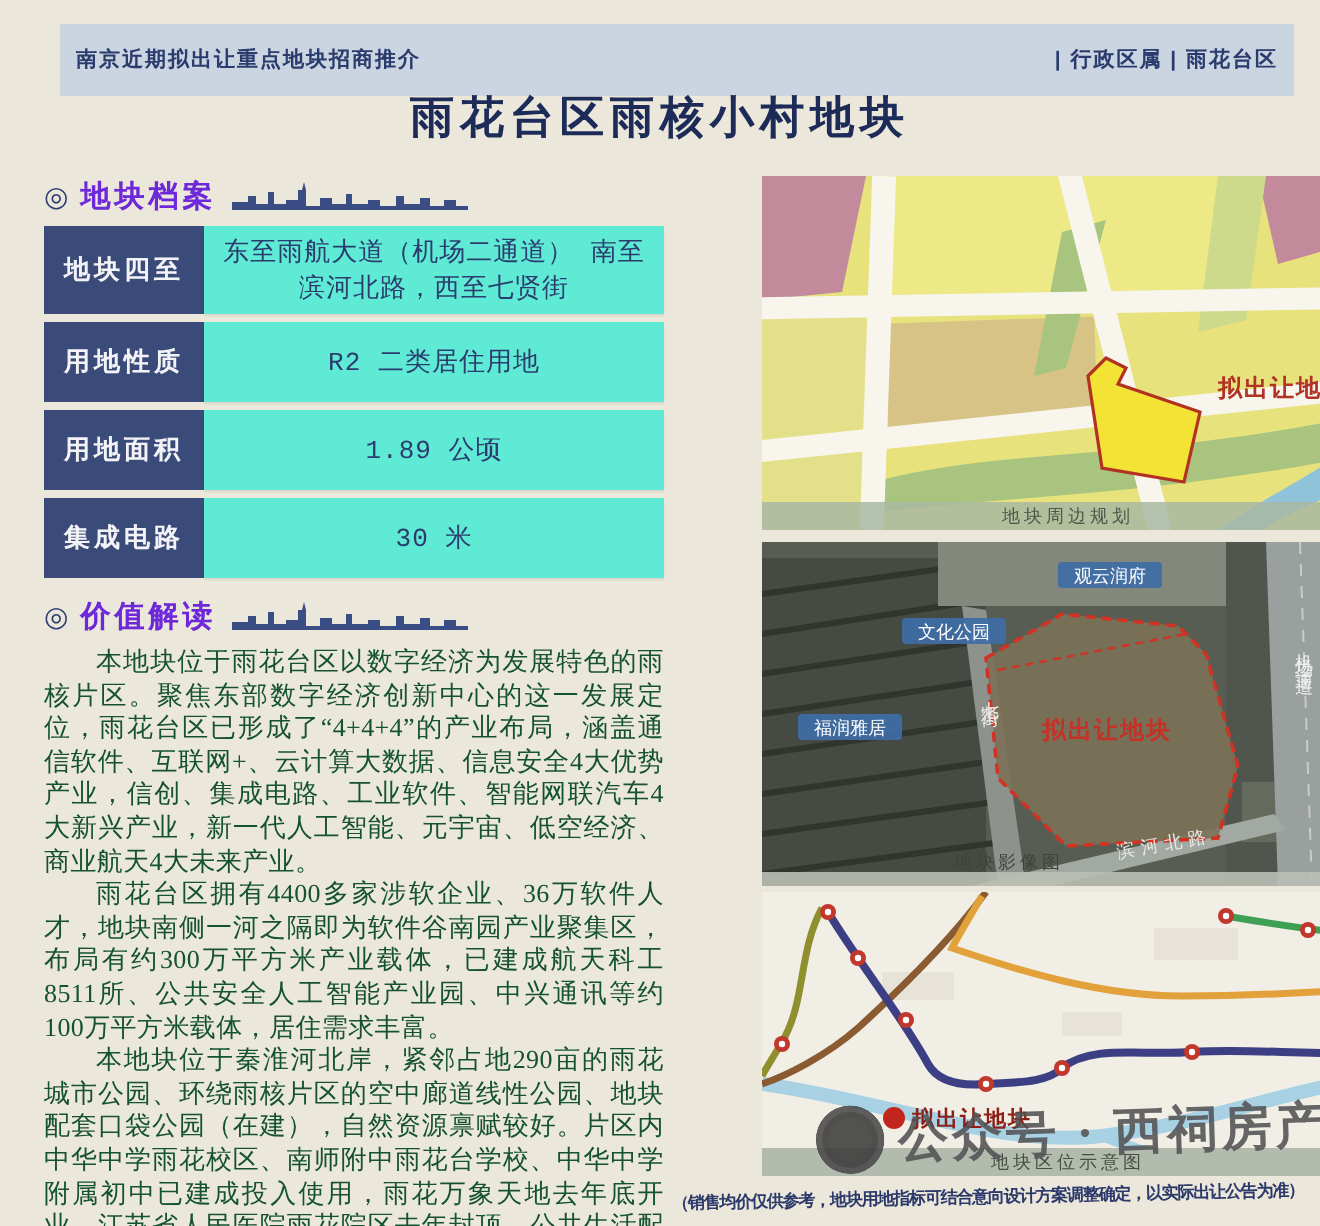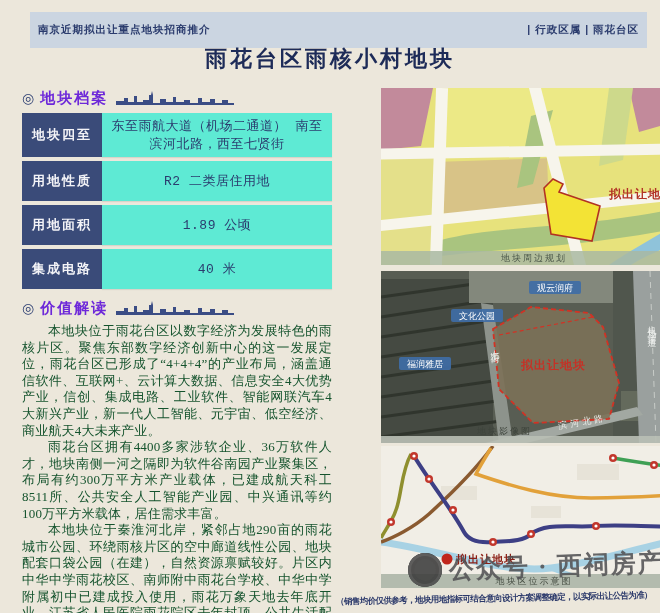--- a/index.html
+++ b/index.html
@@ -112,21 +112,21 @@
     <div class="plot-row norm">
       <div class="cell-label">用地性质</div>
       <div class="cell-value">R2 二类居住用地</div>
     </div>
     <div class="plot-row norm">
       <div class="cell-label">用地面积</div>
       <div class="cell-value">1.89 公顷</div>
     </div>
     <div class="plot-row norm">
       <div class="cell-label">集成电路</div>
-      <div class="cell-value">40 米</div>
+      <div class="cell-value">30 米</div>
     </div>
   </div>
 
   <div class="section-head" style="margin-top:9px;">
     <span class="section-bullet">◎</span>
     <span class="section-title">价值解读</span>
     <svg class="skyline" width="118" height="14" viewBox="0 0 118 14">
       <path fill="#3b4d85" d="M0,14 L0,10 8,10 8,7 12,7 12,11 18,11 18,5 21,5 21,11 27,11 27,9 33,9 33,4 35,4 36,0 37,4 37,12 44,12 44,8 50,8 50,11 57,11 57,6 60,6 60,11 68,11 68,9 74,9 74,12 82,12 82,7 86,7 86,11 94,11 94,8 99,8 99,12 106,12 106,9 112,9 112,12 118,12 118,14 Z"></path>
     </svg>
   </div>

